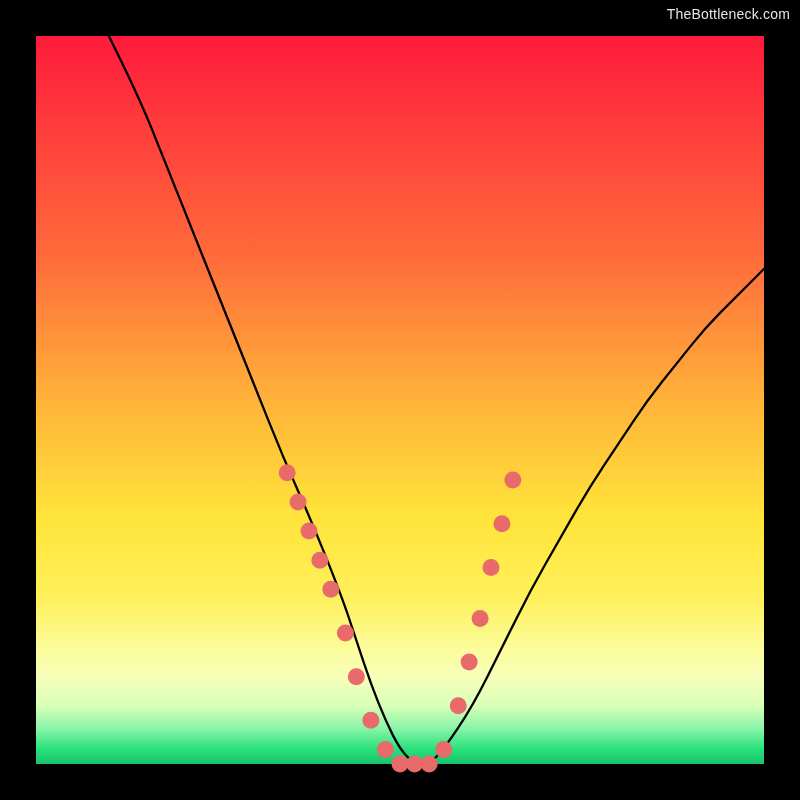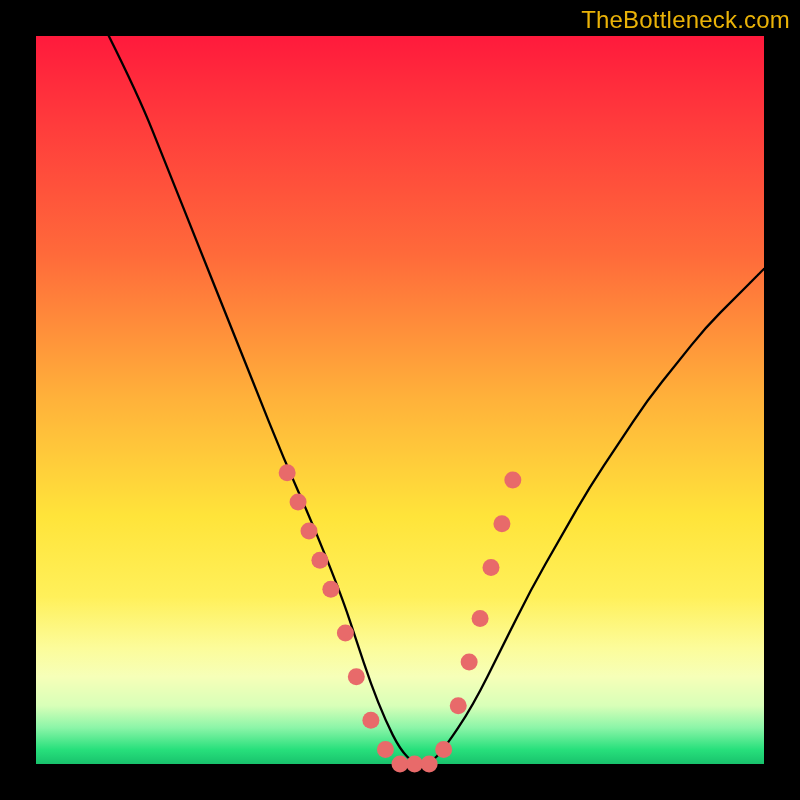--- a/index.html
+++ b/index.html
@@ -37,22 +37,22 @@
       #d8ffb8 92%,
       #8cf5a8 95%,
       #28e07c 98%,
       #18c26c 100%
     );
   }
   .watermark {
     position: absolute;
     top: 6px;
     right: 10px;
-    color: #eab308;
-    font-size: 24px;
+    color: #e5e5e5;
+    font-size: 14px;
     letter-spacing: 0.2px;
     font-weight: 500;
     user-select: none;
   }
   svg.curve {
     position: absolute;
     left: 0;
     top: 0;
     width: 728px;
     height: 728px;

